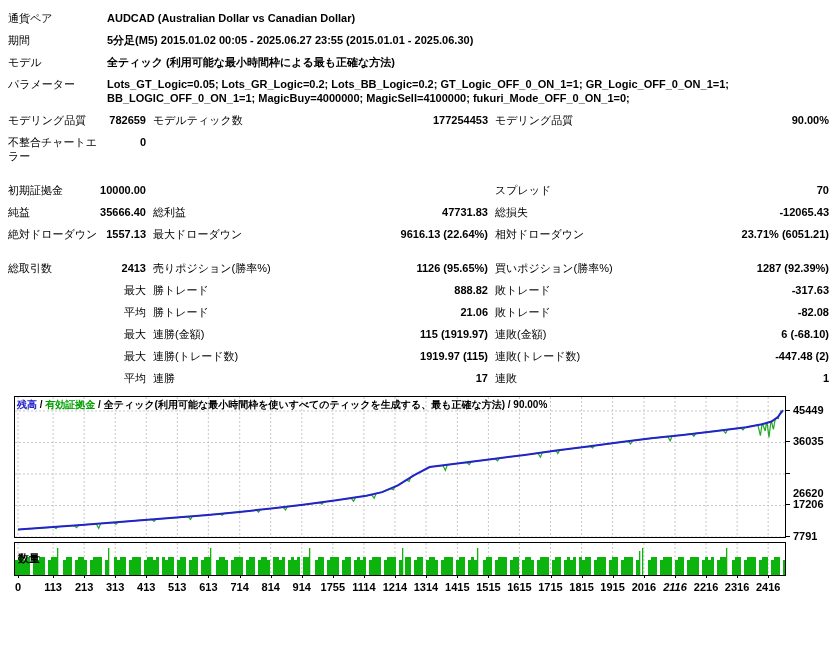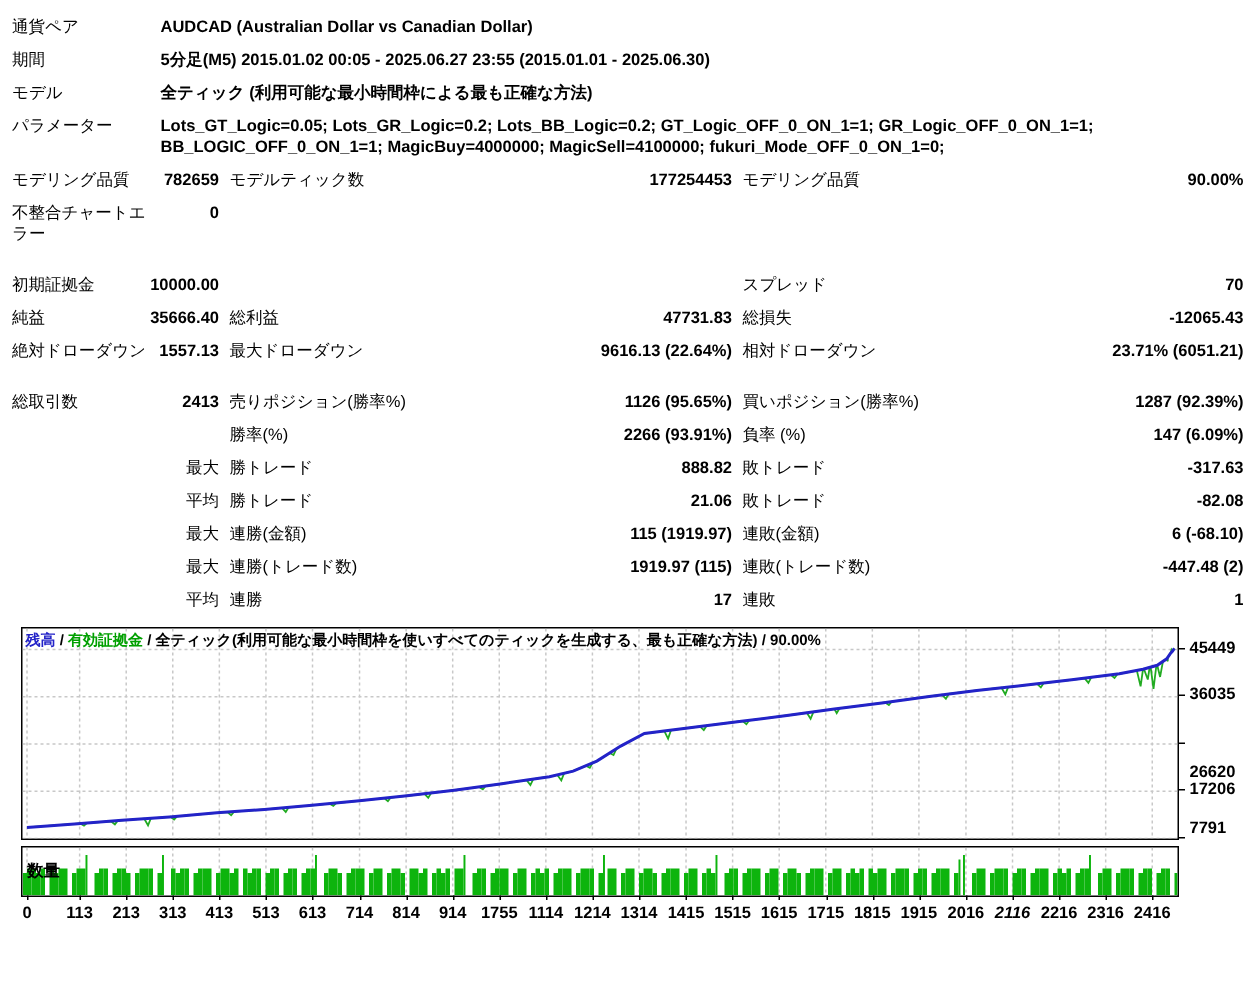--- a/index.html
+++ b/index.html
@@ -103,28 +103,20 @@
   <tr class="spacer">
         <td colspan="6"></td>
       </tr>
   <tr>
         <td class="c1">総取引数</td>
         <td class="c2">2413</td>
         <td class="c3">売りポジション(勝率%)</td>
         <td class="c4">1126 (95.65%)</td>
         <td class="c5">買いポジション(勝率%)</td>
         <td class="c6">1287 (92.39%)</td>
-      </tr>
-  <tr>
-        <td class="c1"></td>
-        <td class="c2"></td>
-        <td class="c3">勝率(%)</td>
-        <td class="c4">2266 (93.91%)</td>
-        <td class="c5">負率 (%)</td>
-        <td class="c6">147 (6.09%)</td>
       </tr>
   <tr>
         <td class="c1"></td>
         <td class="mid">最大</td>
         <td class="c3">勝トレード</td>
         <td class="c4">888.82</td>
         <td class="c5">敗トレード</td>
         <td class="c6">-317.63</td>
       </tr>
   <tr>
@@ -203,21 +195,21 @@
   <div class="ylabels" id="ylabels">
       <div class="yt" style="top: 14px;"></div>
       <div class="yl" style="top: 9px;">45449</div>
       <div class="yt" style="top: 45.4983px;"></div>
       <div class="yl" style="top: 40.4983px;">36035</div>
       <div class="yt" style="top: 77px;"></div>
       <div class="yl" style="top: 72px; margin-top: 20px;">26620</div>
       <div class="yt" style="top: 108.498px;"></div>
       <div class="yl" style="top: 103.498px;">17206</div>
       <div class="yt" style="top: 140px;"></div>
-      <div class="yl" style="top: 129px;">7791</div>
+      <div class="yl" style="top: 135px;">7791</div>
     </div>
   <div class="panel vol">
     <svg id="volumeSvg" width="770" height="32">
         <line x1="3" y1="0" x2="3" y2="32" stroke="#c8c8c8" stroke-dasharray="2,2" stroke-width="1"></line>
         <line x1="38.0865" y1="0" x2="38.0865" y2="32" stroke="#c8c8c8" stroke-dasharray="2,2" stroke-width="1"></line>
         <line x1="69.1365" y1="0" x2="69.1365" y2="32" stroke="#c8c8c8" stroke-dasharray="2,2" stroke-width="1"></line>
         <line x1="100.1865" y1="0" x2="100.1865" y2="32" stroke="#c8c8c8" stroke-dasharray="2,2" stroke-width="1"></line>
         <line x1="131.2365" y1="0" x2="131.2365" y2="32" stroke="#c8c8c8" stroke-dasharray="2,2" stroke-width="1"></line>
         <line x1="162.2865" y1="0" x2="162.2865" y2="32" stroke="#c8c8c8" stroke-dasharray="2,2" stroke-width="1"></line>
         <line x1="193.3365" y1="0" x2="193.3365" y2="32" stroke="#c8c8c8" stroke-dasharray="2,2" stroke-width="1"></line>

